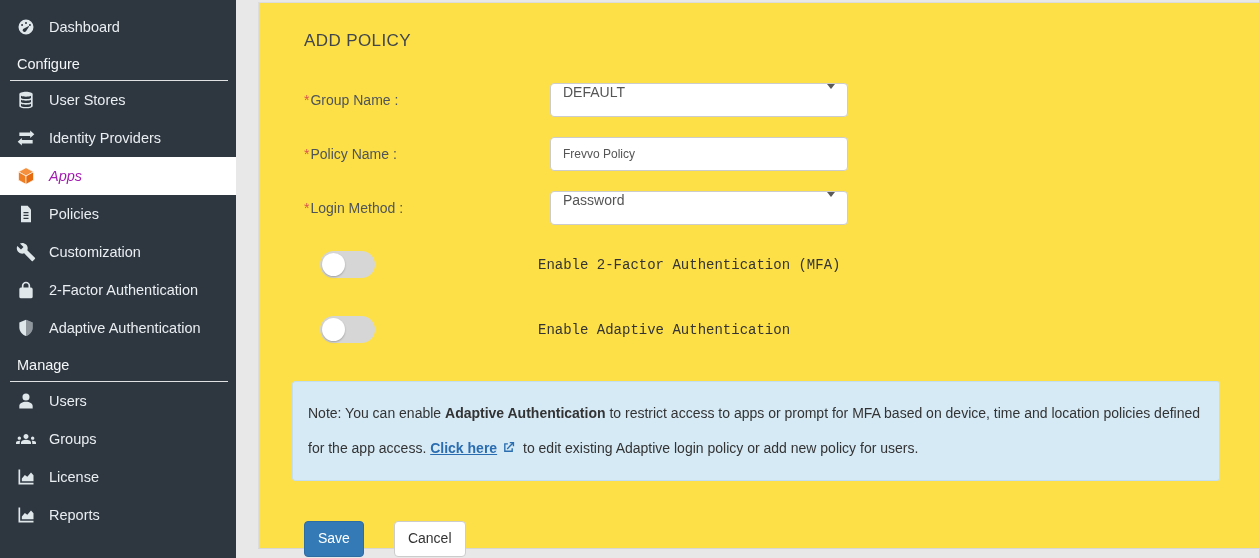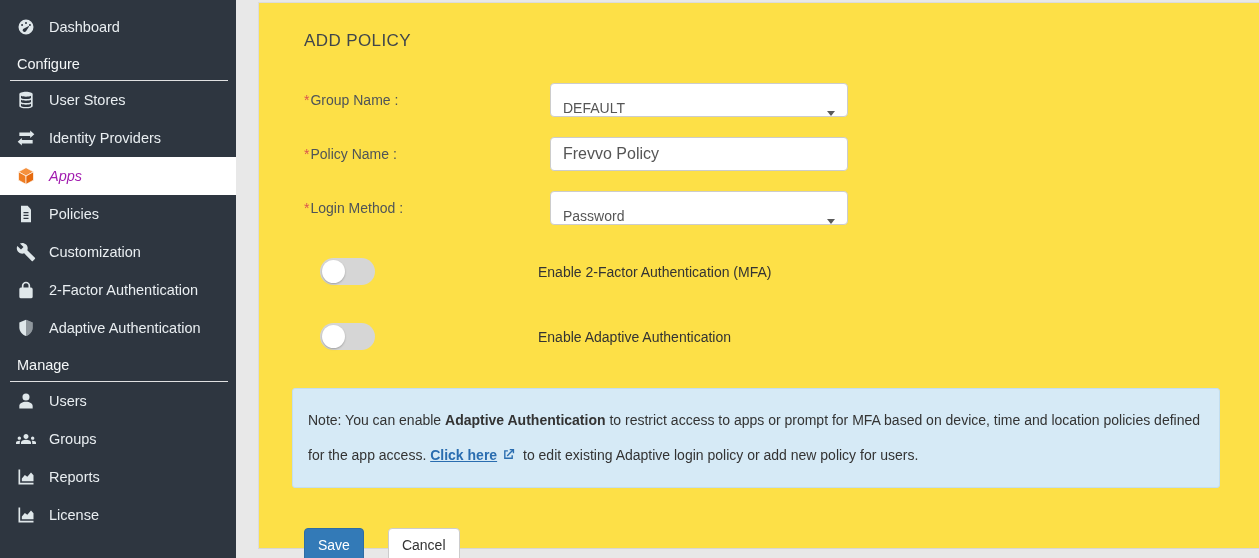--- a/index.html
+++ b/index.html
@@ -39,36 +39,37 @@
     letter-spacing:.4px; color:#40464b;
   }
   .frow {
     display:grid; grid-template-columns:246px 298px; align-items:center;
     margin-bottom:20px; min-height:34px;
   }
   .flabel { font-size:14px; color:#4f5458; }
   .req { color:#d9534f; margin-right:1px; }
   .selectbox {
     height:34px; border:1px solid #ccc; border-radius:4px; background:#fff;
-    display:flex; align-items:flex-end; justify-content:space-between;
+    display:flex; align-items:flex-start; justify-content:space-between;
     padding:0 12px; font-size:14px; color:#555; cursor:pointer;
   }
   .caret {
     width:0; height:0; margin-left:8px;
     border-left:4px solid transparent; border-right:4px solid transparent;
     border-top:5px solid #5a5a5a;
   }
   .textinput {
     height:34px; width:100%; border:1px solid #ccc; border-radius:4px;
-    padding:0 12px; font-size:16px; color:#555;
+    padding:0 12px; font-size:12px; color:#555;
     font-family:"Liberation Sans","DejaVu Sans",sans-serif; outline:none;
   }
   .trow {
     display:grid; grid-template-columns:234px auto; align-items:center;
-    margin:33px 0 38px 0;
+    margin:26px 0 38px 0;
+    font-family:Liberation Mono, monospace;
   }
   .toggle {
     width:55px; height:27px; border-radius:14px; background:#d6d6d6;
     position:relative; margin-left:16px; cursor:pointer;
   }
   .toggle .knob {
     position:absolute; left:2px; top:2px; width:23px; height:23px;
     border-radius:50%; background:#fff; box-shadow:0 1px 2px rgba(0,0,0,.25);
   }
   .tlabel { font-size:14px; color:#333; }
@@ -82,21 +83,21 @@
     color:#2a6db0; font-weight:bold; 
     text-decoration:underline; cursor:pointer;
   }
   .ext-icon { vertical-align:-2px; margin:0 3px 0 4px; }
   .actions { margin-top:40px; display:flex; align-items:center;gap:24px; }
   .btn {
     font-size:14px; padding:7px 13px; border-radius:4px; cursor:pointer;
     font-family:"Liberation Sans","DejaVu Sans",sans-serif; line-height:1.4;
   }
   .btn-save { background:#337ab7; border:1px solid #2e6da4; color:#fff; }
-  .btn-cancel { background:#fff; border:1px solid #ccc; color:#333; }
+  .btn-cancel { background:#fff; border:1px solid #ccc; color:#333; margin-left:6px; }
 </style>
 </head>
 <body>
 
 <aside class="sidebar">
 
   <div class="sitem">
     <svg viewBox="0 0 24 24">
         <path class="ic" fill-rule="evenodd" d="M12 3a9 9 0 100 18 9 9 0 000-18zm0 3.1a1.2 1.2 0 110 2.4 1.2 1.2 0 010-2.4zM7.3 8.5a1.2 1.2 0 110 2.4 1.2 1.2 0 010-2.4zm9.4 0a1.2 1.2 0 110 2.4 1.2 1.2 0 010-2.4zM8.5 14.3l6.3-3.3c.5-.3 1 .3.7.8l-3.5 5.3a2.1 2.1 0 11-3.5-2.8z"></path>
       </svg>
@@ -175,29 +176,29 @@
         <path class="ic" d="M12 12.75c1.63 0 3.07.39 4.24.9 1.08.48 1.76 1.56 1.76 2.73V18H6v-1.61c0-1.18.68-2.26 1.76-2.73 1.17-.52 2.61-.91 4.24-.91zM4 13c1.1 0 2-.9 2-2s-.9-2-2-2-2 .9-2 2 .9 2 2 2zm1.13 1.1c-.37-.06-.74-.1-1.13-.1-.99 0-1.93.21-2.78.58A2.01 2.01 0 000 16.43V18h4.5v-1.61c0-.83.23-1.61.63-2.29zM20 13c1.1 0 2-.9 2-2s-.9-2-2-2-2 .9-2 2 .9 2 2 2zm4 3.43c0-.81-.48-1.53-1.22-1.85A6.95 6.95 0 0020 14c-.39 0-.76.04-1.13.1.4.68.63 1.46.63 2.29V18H24v-1.57zM12 6c1.66 0 3 1.34 3 3s-1.34 3-3 3-3-1.34-3-3 1.34-3 3-3z"></path>
       </svg>
     <span>Groups</span>
   </div>
 
   <div class="sitem">
     <svg viewBox="0 0 24 24">
         <path class="ic" d="M3 3h2v16h16v2H3z"></path>
         <path class="ic" d="M7 17v-3.2l3.6-4.3 3 2.3 4.4-5.3 3 3.4V17z"></path>
       </svg>
-    <span>Reports</span>
+    <span>License</span>
   </div>
 
   <div class="sitem">
     <svg viewBox="0 0 24 24">
         <path class="ic" d="M3 3h2v16h16v2H3z"></path>
         <path class="ic" d="M7 17v-3.2l3.6-4.3 3 2.3 4.4-5.3 3 3.4V17z"></path>
       </svg>
-    <span>License</span>
+    <span>Reports</span>
   </div>
 
 </aside>
 
 <main class="content">
   <section class="card">
 
     <h1 class="page-title">ADD POLICY</h1>
 
     <div class="frow">

